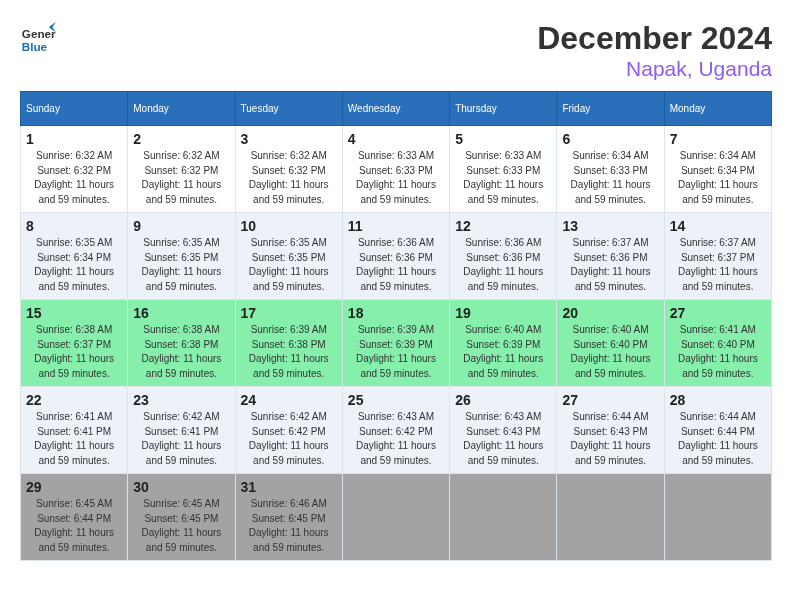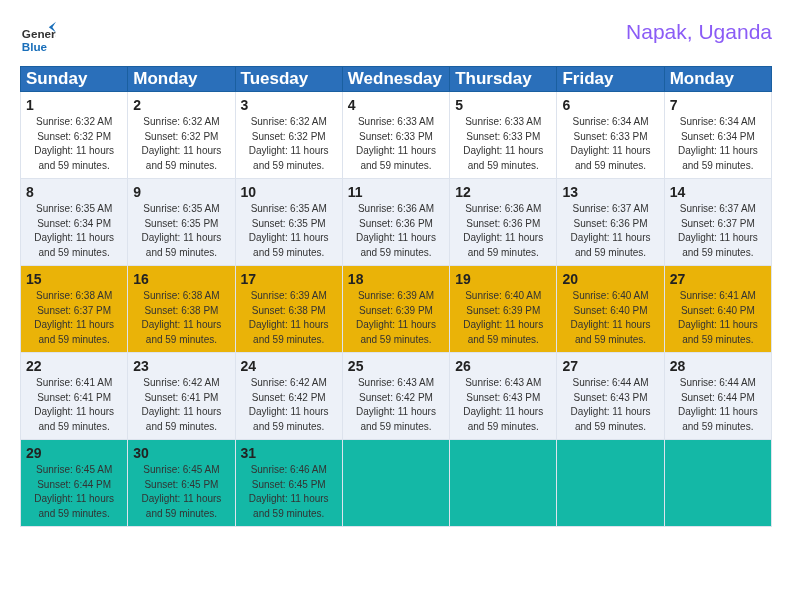--- a/index.html
+++ b/index.html
@@ -40,24 +40,24 @@
     table {
       width: 100%;
       border-collapse: collapse;
       font-size: 11px;
     }
     thead tr {
       background-color: #2a6fba;
       color: white;
     }
     thead th {
-      padding: 2px 5px;
+      padding: 11px 5px;
       text-align: left;
-      font-size: 17px;
-      font-weight: bold;
+      font-size: 10px;
+      font-weight: normal;
       border: 1px solid #1a5fa0;
     }
     tbody tr {
       background-color: #fff;
     }
     tbody tr:nth-child(odd) {
       background-color: #f5f7fb;
     }
     tbody td {
       padding: 5px 5px;
@@ -78,36 +78,37 @@
       color: #333;
       line-height: 1.45;
       text-align: center;
     }
     .empty-cell {
       background: #f5f7fb;
     }
     
     .week-row-1 td { background-color: #fff; }
     .week-row-2 td { background-color: #edf1f8; }
-    .week-row-3 td { background-color: #eab308; }
+    .week-row-3 td { background-color: #86efac; }
     .week-row-4 td { background-color: #edf1f8; margin-top: 24px; }
-    .week-row-5 td { background-color: #14b8a6; }
+    .week-row-5 td { background-color: #a3a3a3; }
   </style>
 </head>
 <body>
 
 <div class="header">
   <div class="logo">
     <svg class="logo-icon" viewBox="0 0 40 40">
       <text x="2" y="20" font-size="13" font-weight="bold" fill="#333">General</text>
       <text x="2" y="34" font-size="13" font-weight="bold" fill="#1a6fba">Blue</text>
       <polygon points="32,8 40,14 36,8 40,2" fill="#1a6fba"></polygon>
     </svg>
   </div>
   <div class="title-block">
+    <div class="month-title">December 2024</div>
     <div class="location">Napak, Uganda</div>
   </div>
 </div>
 
 <table>
   <thead>
     <tr>
     <th>Sunday</th>
         <th>Monday</th>
         <th>Tuesday</th>

